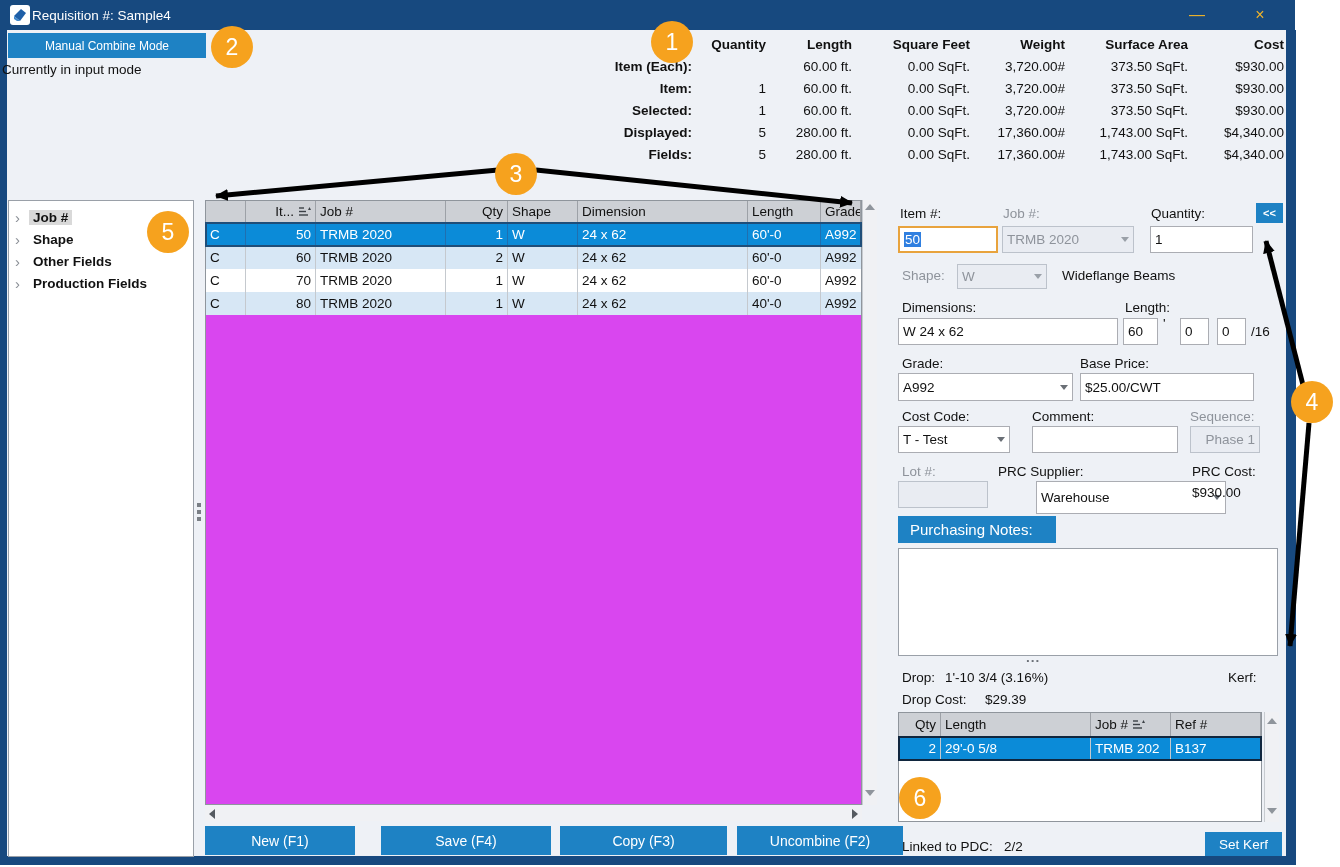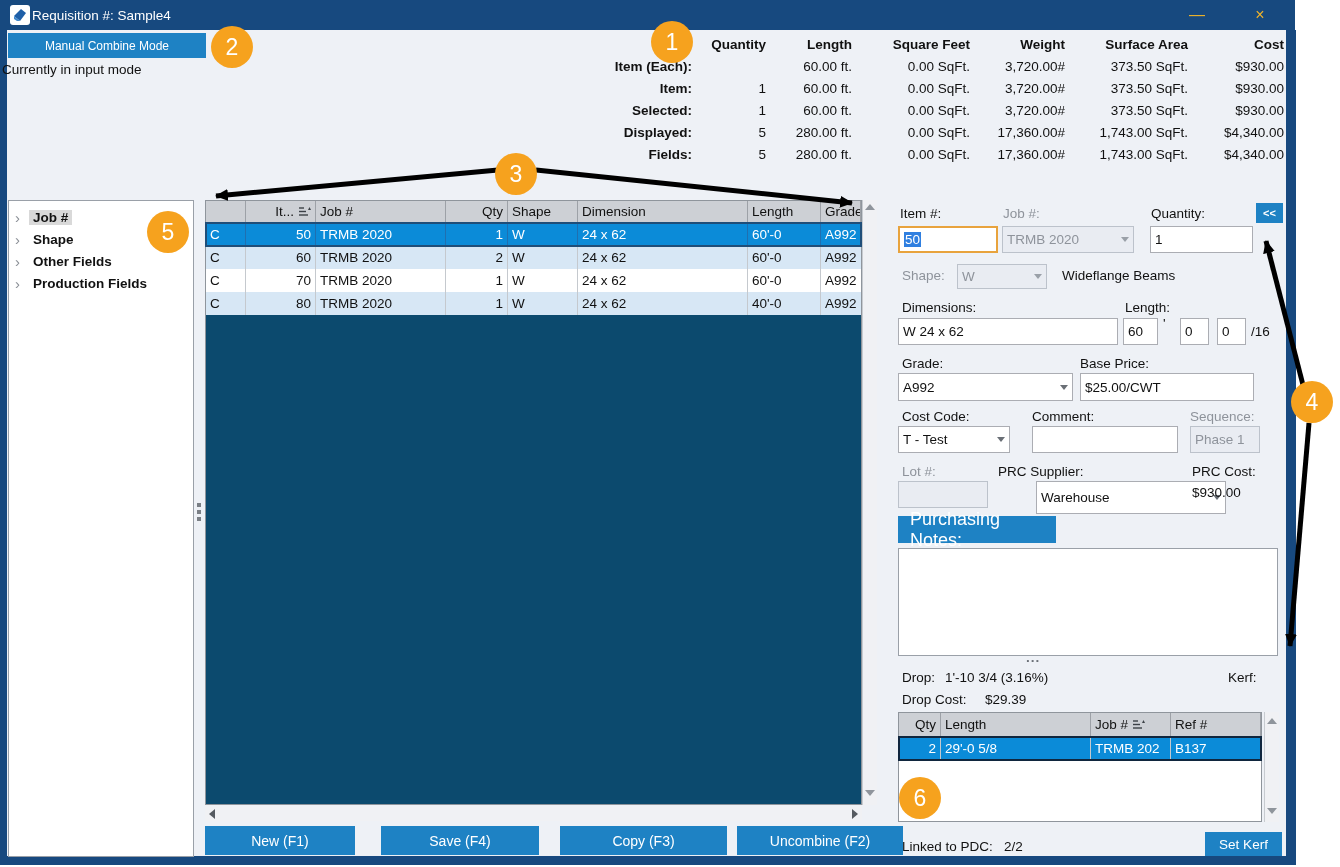--- a/index.html
+++ b/index.html
@@ -18,21 +18,21 @@
   table.summary td, table.summary th { height:22px; text-align:right; padding:0 2px; white-space:nowrap; font-size:13.5px; }
   table.summary th { font-weight:bold; }
   td.sum-label { font-weight:bold; }
   
   .tree-panel { left:8px; top:200px; width:186px; height:657px; background:#fff; border:1px solid #9aa0a8; }
   .tree-item { display:flex; align-items:center; height:22px; padding-left:6px; }
   .tree-chevron { color:#8a8f96; font-size:15px; width:14px; }
   .tree-label { font-weight:bold; padding:0 4px; }
   .tree-label.selected { background:#D9D9D9; }
   
-  .grid { left:205px; top:200px; width:657px; height:605px; background:#0c4a6e; border:1px solid #8f959c; }
+  .grid { left:205px; top:200px; width:657px; height:605px; background:#d946ef; border:1px solid #8f959c; }
   .grow { display:flex; width:655px; }
   .ghead .gcell { background:#CDD0D5; border-right:1px solid #9DA1A7; border-bottom:1px solid #9DA1A7; height:22px; font-size:13.5px; color:#111; }
   .gcell { display:flex; align-items:center; padding:0 4px; height:23px; border-right:1px solid #C5C9CE; overflow:hidden; white-space:nowrap; }
   .gc0{width:40px;} .gc1{width:70px; justify-content:flex-end;} .gc2{width:130px;} .gc3{width:62px; justify-content:flex-end;} .gc4{width:70px;} .gc5{width:170px;} .gc6{width:73px;} .gc7{width:40px; border-right:none; flex:1;}
   .row-alt .gcell { background:#D7E7F5; }
   .row-white .gcell { background:#fff; }
   .row-sel { outline:2px solid #1F4E79; outline-offset:-1px; }
   .row-sel .gcell { background:#0B8BD8; color:#fff; border-right-color:#1F6FB0; }
   
   .scroll-strip { background:#F0F1F4; }
@@ -247,21 +247,21 @@
   <span class="tri tri-up" style="margin:4px auto 0;"></span>
   <span class="tri tri-down" style="margin:580px auto 0;"></span>
 </div>
 
 <div class="abs scroll-strip" style="left:205px; top:806px; width:657px; height:15px; display:flex; align-items:center; justify-content:space-between; padding:0 4px;">
   <span class="tri tri-left"></span>
   <span class="tri tri-right"></span>
 </div>
 
 <div class="abs btn" style="left:205px; top:826px; width:150px; height:29px;">New (F1)</div>
-<div class="abs btn" style="left:381px; top:826px; width:158px; height:29px;">Save (F4)</div>
+<div class="abs btn" style="left:381px; top:826px; width:170px; height:29px;">Save (F4)</div>
 <div class="abs btn" style="left:560px; top:826px; width:167px; height:29px;">Copy (F3)</div>
 <div class="abs btn" style="left:737px; top:826px; width:166px; height:29px;">Uncombine (F2)</div>
 
 <div class="abs lbl" style="left:900px; top:206px;">Item #:</div>
 <div class="abs lbl lbl-dis" style="left:1003px; top:206px;">Job #:</div>
 <div class="abs lbl" style="left:1151px; top:206px;">Quantity:</div>
 <div class="abs btn" style="left:1256px; top:203px; width:27px; height:20px; font-size:11px; font-weight:bold;">&lt;&lt;</div>
 
 <div class="abs inp focus-gold" style="left:898px; top:226px; width:100px; height:27px;">
     <span class="sel-text">50</span>
@@ -311,37 +311,37 @@
 <div class="abs lbl" style="left:902px; top:409px;">Cost Code:</div>
 <div class="abs lbl" style="left:1032px; top:409px;">Comment:</div>
 <div class="abs lbl lbl-dis" style="left:1190px; top:409px;">Sequence:</div>
 <div class="abs inp combo" style="left:898px; top:426px; width:112px; height:27px;">
     <span>T - Test</span>
     <span class="dd-arrow"></span>
   </div>
 <div class="abs inp" style="left:1032px; top:426px; width:146px; height:27px;">
     <span></span>
   </div>
-<div class="abs inp inp-dis" style="left:1190px; top:426px; width:70px; height:27px;">
+<div class="abs inp inp-dis" style="left:1190px; top:426px; width:70px; height:27px;justify-content:flex-end;">
     <span>Phase 1</span>
   </div>
 
 <div class="abs lbl lbl-dis" style="left:902px; top:464px;">Lot #:</div>
 <div class="abs lbl" style="left:998px; top:464px;">PRC Supplier:</div>
 <div class="abs lbl" style="left:1192px; top:464px;">PRC Cost:</div>
 <div class="abs inp inp-dis" style="left:898px; top:481px; width:90px; height:27px;">
     <span></span>
   </div>
 <div class="abs inp combo" style="left:1036px; top:481px; width:190px; height:33px;">
     <span>Warehouse</span>
     <span class="dd-arrow"></span>
   </div>
 <div class="abs lbl" style="left:1192px; top:485px;">$930.00</div>
 
-<div class="abs btn" style="left:898px; top:516px; width:158px; height:27px; font-size:18px; justify-content:flex-start; padding-left:12px;">Purchasing Notes:</div>
+<div class="abs btn" style="left:898px; top:516px; width:158px; height:27px; font-size:15px; justify-content:flex-start; padding-left:12px;">Purchasing Notes:</div>
 <div class="abs inp" style="left:898px; top:548px; width:380px; height:108px; align-items:flex-start; border-color:#9aa0a8;">
     <span></span>
   </div>
 <div class="abs" style="left:1026px; top:650px; color:#6a6f76; font-weight:bold; letter-spacing:1px;">...</div>
 
 <div class="abs lbl" style="left:902px; top:670px;">Drop:</div>
 <div class="abs lbl" style="left:945px; top:670px;">1'-10 3/4 (3.16%)</div>
 <div class="abs lbl" style="left:1228px; top:670px;">Kerf:</div>
 <div class="abs lbl" style="left:902px; top:692px;">Drop Cost:</div>
 <div class="abs lbl" style="left:985px; top:692px;">$29.39</div>

